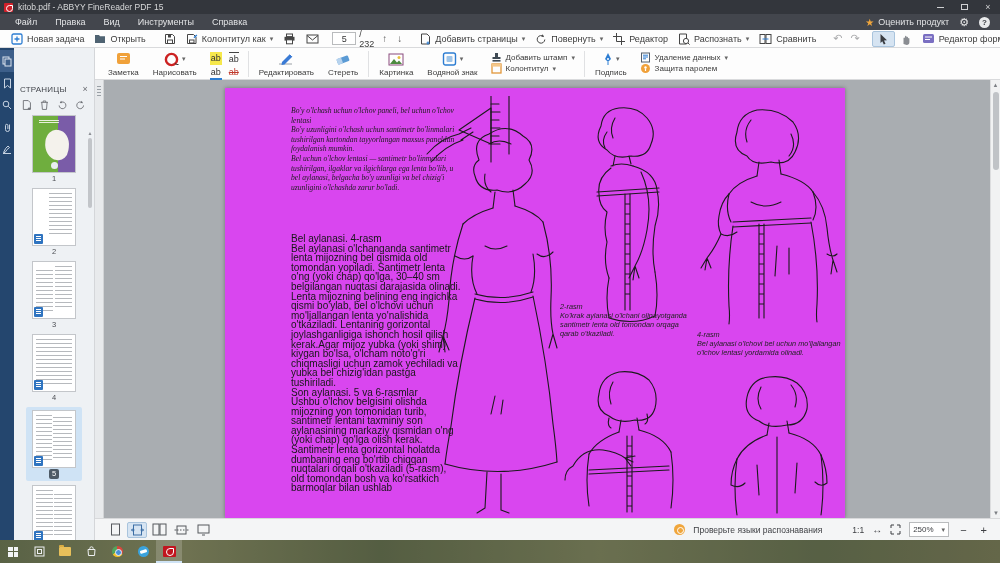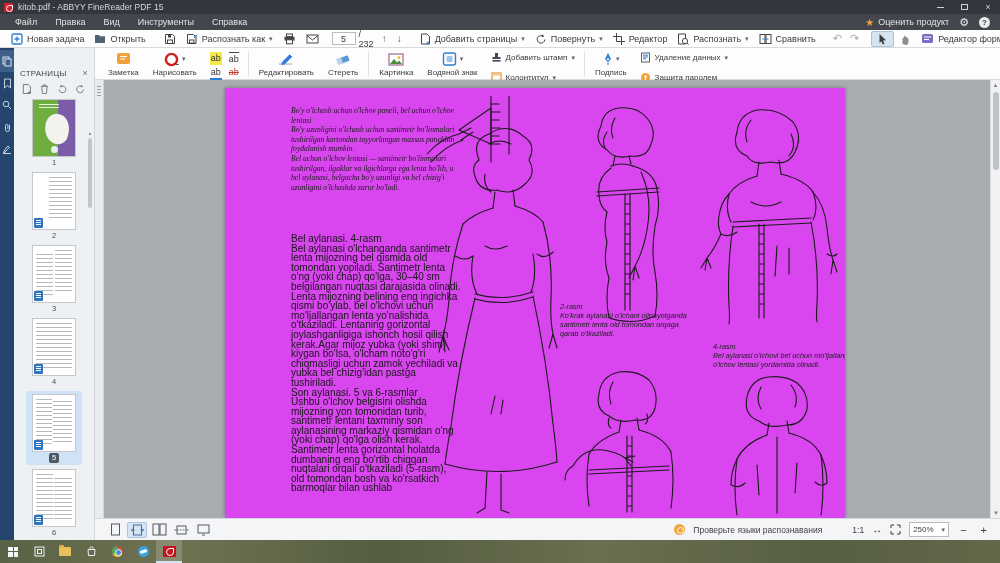--- a/index.html
+++ b/index.html
@@ -40,31 +40,31 @@
   .toolbar2 { position:absolute; left:95px; top:48px; width:905px; height:32px; background:#fdfdfd; border-bottom:1px solid #d9dadc; display:flex; align-items:flex-start; padding:2px 4px 0 6px; }
   .t2item { display:flex; flex-direction:column; align-items:center; font-size:8px; color:#3b3b3b; padding:1px 7px; white-space:nowrap; }
   .t2item .t2icon { height:16px; display:flex; align-items:center; justify-content:center; margin-bottom:1px; }
   .sep2 { width:1px; height:26px; background:#e0e1e3; margin:1px 3px 0; }
   .abgrid { display:grid; grid-template-columns:auto auto; grid-gap:1px 7px; padding:2px 6px 0; font-size:9px; color:#333;text-align:center; }
   .abgrid span { line-height:12px; }
   .ab-hl { background:#f6e84b; padding:0 1px; }
   .ab-over { border-top:1px solid #444; }
   .ab-under { border-bottom:2px solid #2d7dd2; }
   .ab-strike { color:#c0392b; text-decoration:line-through; }
-  .t2stack { display:flex; flex-direction:column; justify-content:flex-start; gap:9px; font-size:8px; color:#3b3b3b; padding:2px 6px 0; }
+  .t2stack { display:flex; flex-direction:column; justify-content:flex-start; gap:0; font-size:8px; color:#3b3b3b; padding:2px 6px 0; }
   .t2row { display:flex; align-items:center; gap:4px; white-space:nowrap; }
 
   
   .leftstrip { position:absolute; left:0; top:48px; width:14px; height:492px; background:#24466e; display:flex; flex-direction:column; align-items:center; padding-top:2px; }
   .stripbtn { width:14px; height:22px; display:flex; align-items:center; justify-content:center; }
   .stripbtn.active { background:#3d5f8a; }
 
   
   .pagespanel { position:absolute; left:14px; top:48px; width:81px; height:492px; background:#eef1f4; border-right:1px solid #d4d6d9; overflow:hidden; }
-  .pp-header { display:flex; align-items:center; justify-content:space-between; font-size:8px; color:#43464c; padding:20px 6px 2px; letter-spacing:.2px; }
+  .pp-header { display:flex; align-items:center; justify-content:space-between; font-size:8px; color:#43464c; padding:12px 6px 2px; letter-spacing:.2px;margin-top:24px; }
   .pp-close { color:#6b6e73; font-size:9px; }
   .pp-tools { display:flex; align-items:center; gap:8px; padding:3px 8px 4px; }
   .thumbs { display:flex; flex-direction:column; align-items:center; }
   .thumbunit { display:flex; flex-direction:column; align-items:center; margin-bottom:4px; }
   .thumb { width:44px; height:58px; background:#fff; border:1px solid #c3c6ca; position:relative; overflow:hidden; }
   .tlabel { font-size:7.5px; color:#4a4d52; margin-top:1px; line-height:10px; }
   .tlines { position:absolute; background:repeating-linear-gradient(180deg,#b6b9bd 0 1px,transparent 1px 4px); }
   .tbadge { position:absolute; left:1px; bottom:1px; width:9px; height:10px; background:#2f74c0; border-radius:1px; }
   .tbadge:before { content:""; position:absolute; left:2px; top:2px; width:5px; height:1px; background:#fff; box-shadow:0 2px 0 #fff, 0 4px 0 #fff; }
   .selunit { background:#cfe3f5; border-radius:2px; padding:3px 6px 2px; margin-bottom:4px; }
@@ -183,21 +183,21 @@
           <rect x="3.5" y="7" width="5" height="3.5" fill="none" stroke="#454545"></rect>
           <rect x="4" y="2" width="3" height="2.5" fill="#454545"></rect>
         </svg>
     </span>
     <span class="tb">
       <svg width="12" height="12" viewBox="0 0 12 12">
           <path d="M1.5 1.5h6l2.5 2.5v6.5h-8.5z" fill="none" stroke="#454545"></path>
           <path d="M10.8 2 8 4.8" stroke="#2d7dd2" stroke-width="1.4"></path>
           <rect x="3.5" y="7" width="4.5" height="3" fill="none" stroke="#454545"></rect>
         </svg>
-      <span>Распознать как</span>
+      <span>Колонтитул как</span>
       <span class="caret">▾</span>
     </span>
     <span class="tb">
       <svg width="13" height="12" viewBox="0 0 13 12">
           <rect x="3.5" y="1" width="6" height="2.6" fill="none" stroke="#454545"></rect>
           <rect x="1.5" y="3.8" width="10" height="3.8" fill="#454545"></rect>
           <rect x="3.5" y="6.8" width="6" height="4" fill="#fff" stroke="#454545"></rect>
         </svg>
     </span>
     <span class="tb">
@@ -573,21 +573,21 @@
           <path d="M66 118 V212 M71 118 V212 M66 128 H71 M66 138 H71 M66 148 H71 M66 158 H71 M66 168 H71 M66 178 H71 M66 188 H71 M66 198 H71"></path>
           <path d="M40 120 Q34 160 36 200 Q37 210 36 218 M118 116 Q126 158 124 198 Q123 210 124 216"></path>
           <path d="M84 140 L82 170 M96 142 L96 168"></path>
         </svg>
       </div>
 
       <div class="caption" style="left:335px;top:214px;width:128px;">
         <div>2-rasm</div>
         <div>Ko'krak aylanasi o'lchani olinayotganda santimetr lenta old tomondan orqaga qarab o'tkaziladi.</div>
       </div>
-      <div class="caption" style="left:488px;top:242px;width:150px;margin-top:12px;">
+      <div class="caption" style="left:472px;top:242px;width:150px;">
         <div>4-rasm</div>
         <div>Bel aylanasi o'lchovi bel uchun mo'ljallangan o'lchov lentasi yordamida olinadi.</div>
       </div>
 
       <div class="fig" style="left:338px;top:282px;">
         <svg width="132" height="148" viewBox="0 0 132 148">
           <path d="M56 2 Q38 6 36 24 Q32 40 46 46 Q56 54 72 50 Q88 52 92 38 Q96 22 86 10 Q74 0 56 2 Z"></path>
           <path d="M50 12 Q44 22 48 34 M46 48 Q44 56 48 58 M84 44 Q86 52 82 54"></path>
           <path d="M58 50 L56 62 M74 48 L76 60"></path>
           <path d="M56 62 Q34 70 26 84 M76 60 Q100 66 108 82"></path>

